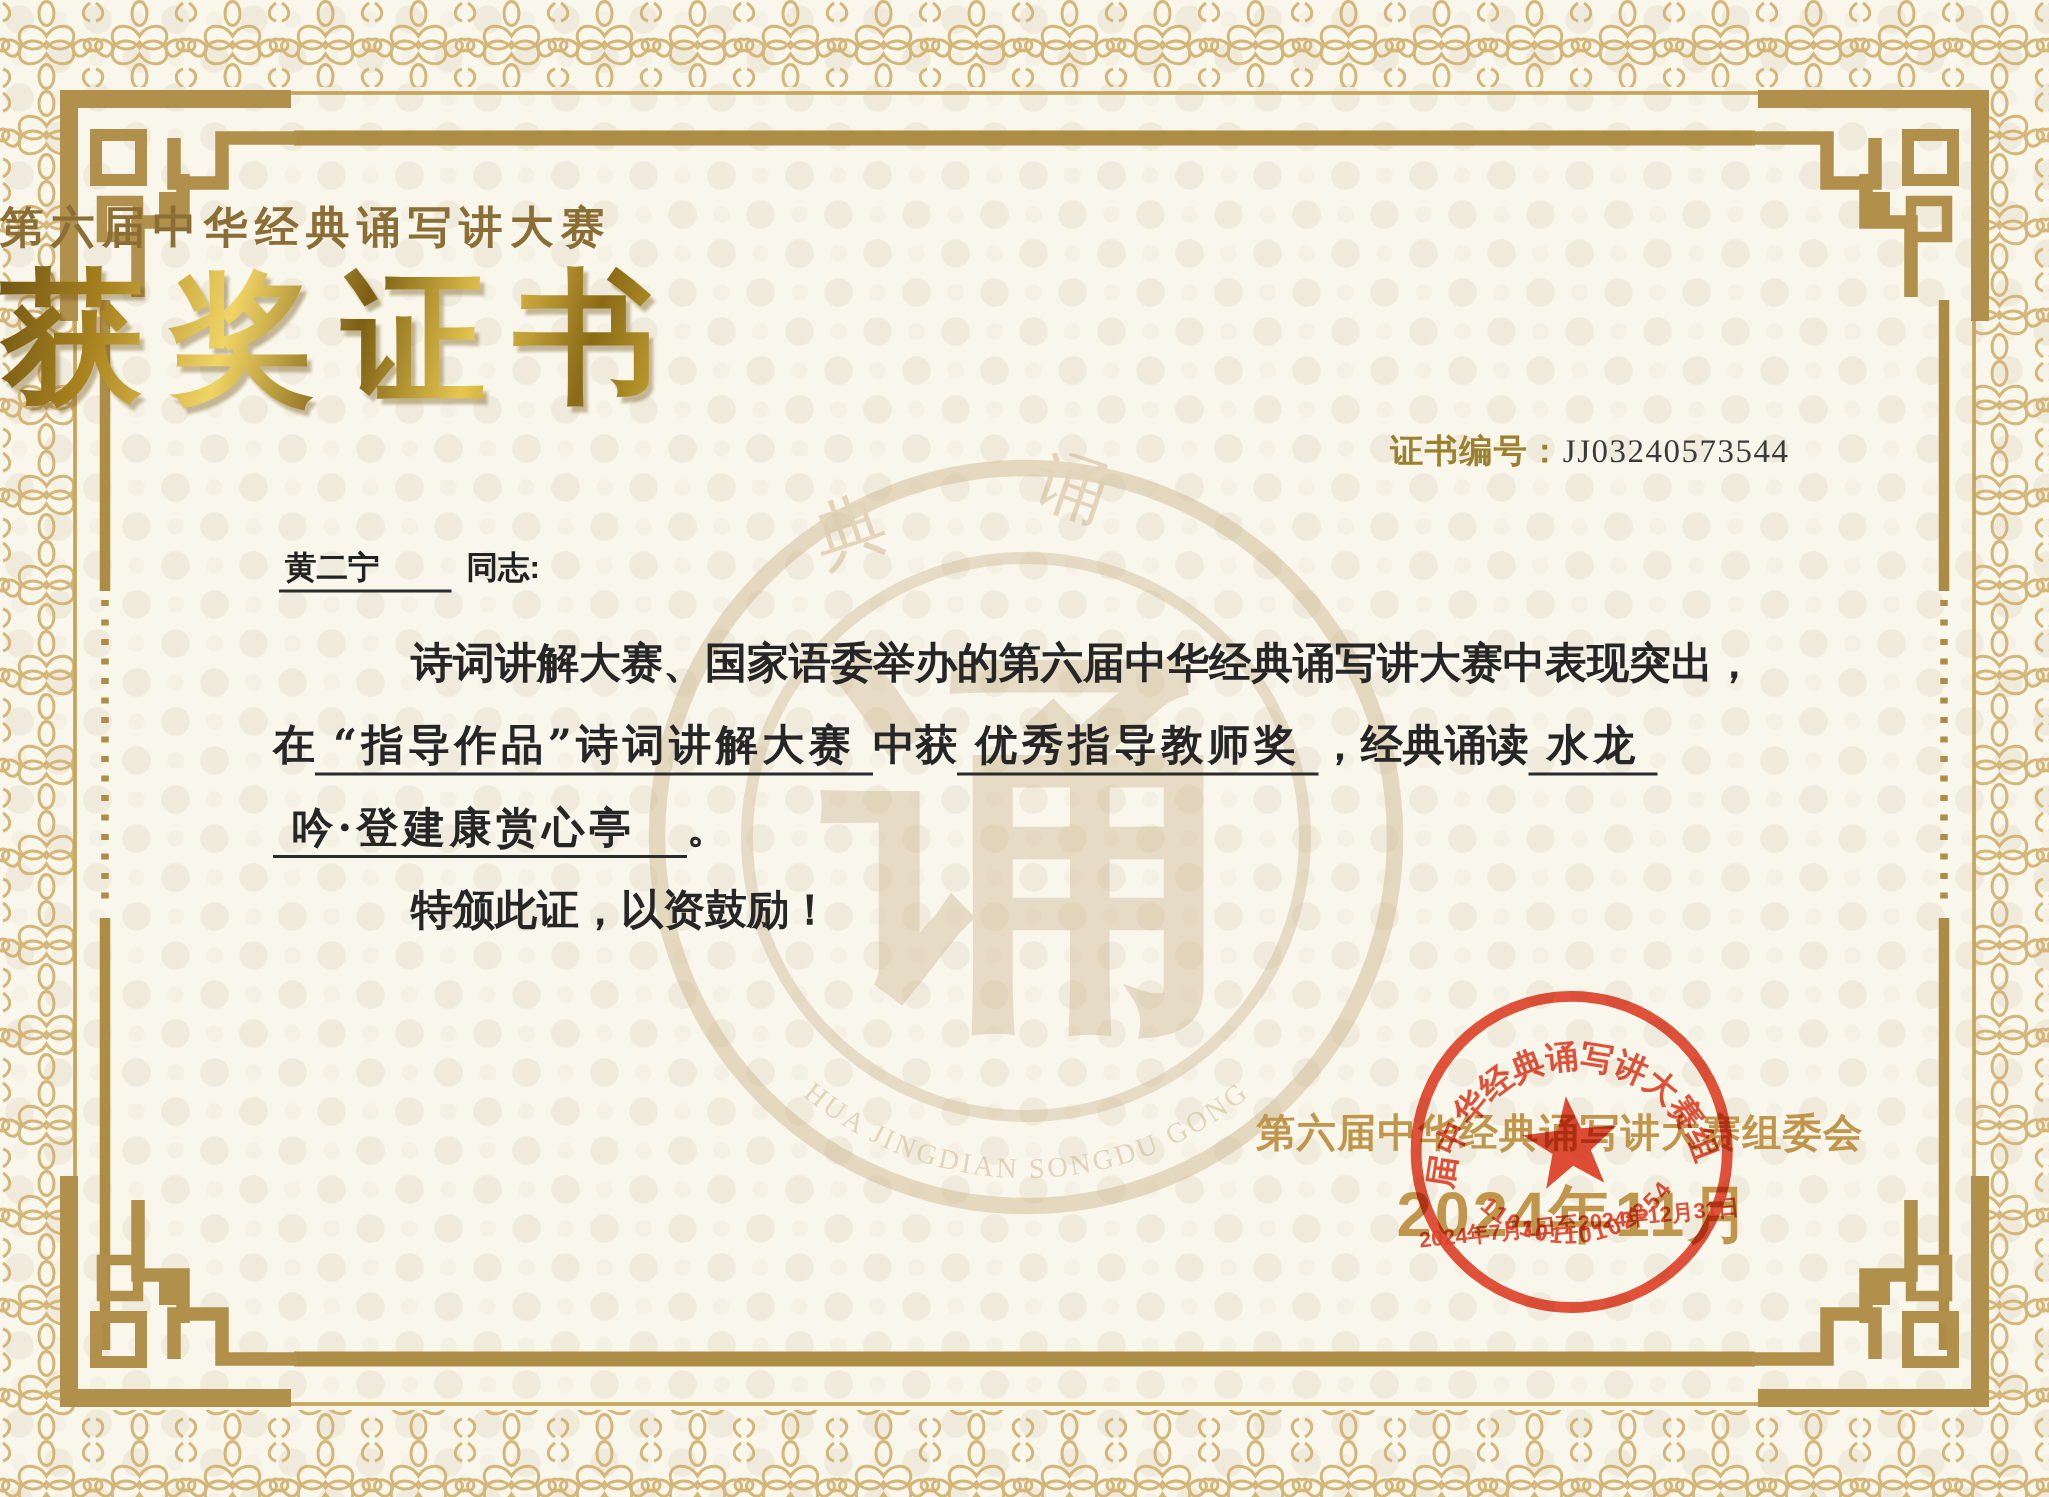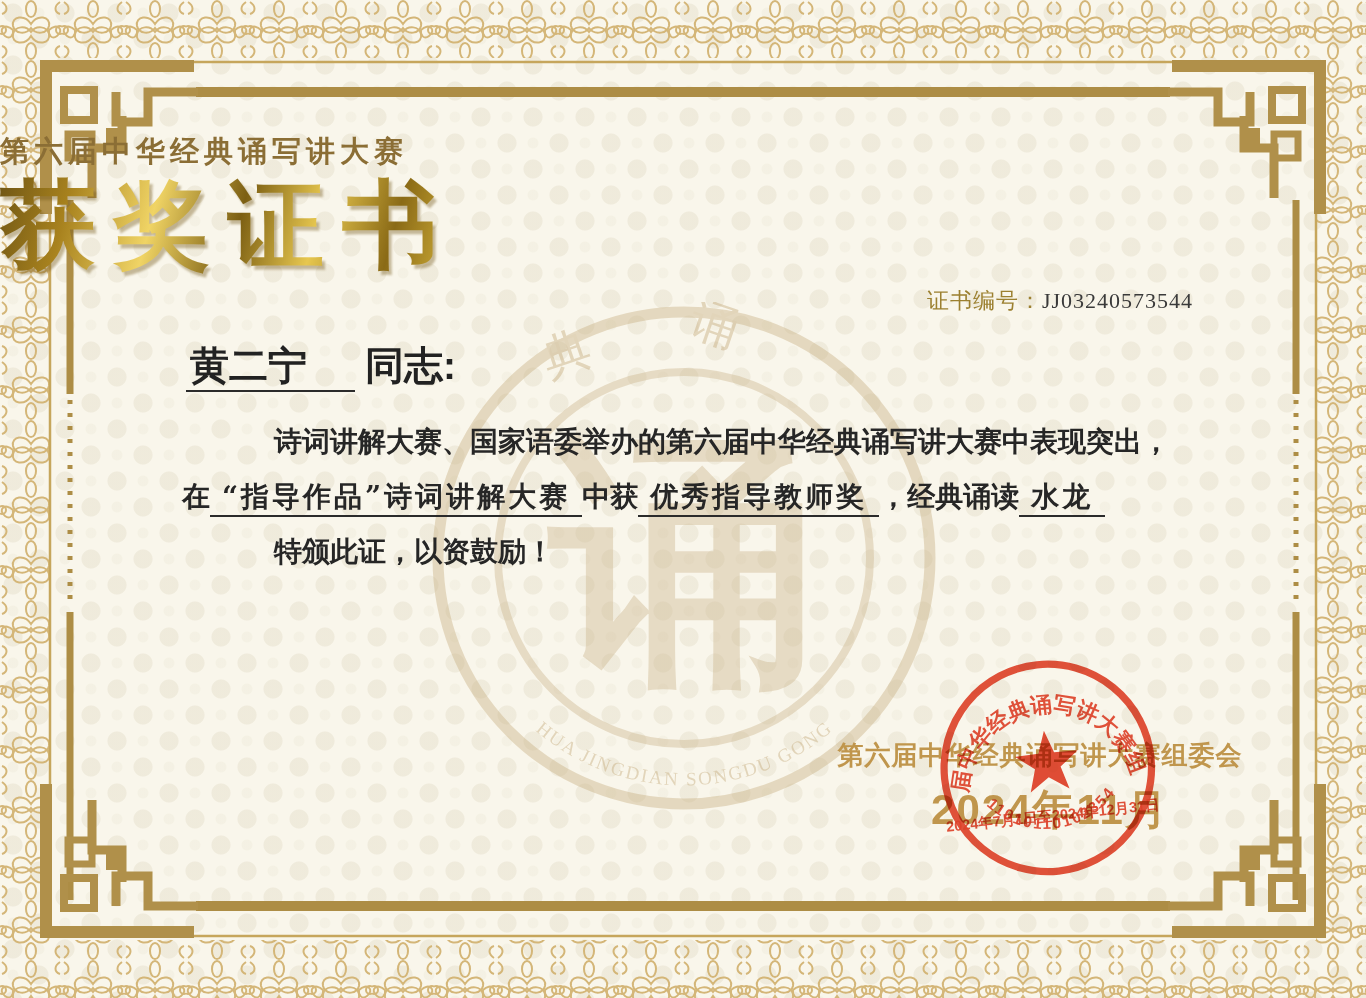--- a/index.html
+++ b/index.html
@@ -27,24 +27,24 @@
     display:inline-block;
     font-family:"Liberation Serif","DejaVu Serif",serif;
     font-size:96px;font-weight:800;letter-spacing:18px;
     background:linear-gradient(105deg,#6d5414 0%,#a8821e 16%,#f0d465 34%,#7c5f13 52%,#e7c74f 68%,#8a6a16 84%,#d9b73c 100%);
     -webkit-background-clip:text;background-clip:text;color:transparent;
     filter:drop-shadow(3px 4px 1px rgba(110,82,15,.38));
   }
   .cert-no{
     position:absolute;top:286px;right:173px;font-size:22px;letter-spacing:1px;
   }
-  .cert-no .lbl{color:#9c8030;font-weight:400;}
+  .cert-no .lbl{color:#9c8030;font-weight:700;}
   .cert-no .val{color:#3a3a3a;font-family:Liberation Serif, serif;margin-top:17px;}
   .name-line{
-    position:absolute;left:186px;top:339px;font-size:39px;color:#222;font-weight:700;
+    position:absolute;left:186px;top:364px;font-size:21px;color:#222;font-weight:700;
   }
   .name-line .nm{border-bottom:2px solid #2b2b2b;padding:0 48px 3px 4px;}
   .name-line .sal{margin-left:10px;}
   .body-block{
     position:absolute;left:182px;top:414px;width:1006px;
     font-size:28px;color:#262626;line-height:55px;font-weight:600;
   }
   .body-block .ln{white-space:nowrap;}
   .indent{padding-left:92px;}
   .blank{
@@ -154,20 +154,21 @@
     <span class="lbl">证书编号：</span><span class="val">JJ03240573544</span>
   </div>
 
   <div class="name-line">
     <span class="nm">黄二宁</span><span class="sal">同志:</span>
   </div>
 
   <div class="body-block">
     <div class="ln indent">诗词讲解大赛、国家语委举办的第六届中华经典诵写讲大赛中表现突出，</div>
     <div class="ln"><span>在</span><span class="blank">“指导作品”诗词讲解大赛</span><span>中获</span><span class="blank">优秀指导教师奖</span><span>，经典诵读</span><span class="blank">水龙</span></div>
+    <div class="ln"><span class="blank work2">吟·登建康赏心亭</span><span>。</span></div>
     <div class="ln indent">特颁此证，以资鼓励！</div>
   </div>
 
   <div class="committee-line">第六届中华经典诵写讲大赛组委会</div>
   <div class="date-line">2024年11月</div>
 
   <svg class="seal-svg" viewBox="0 0 216 216">
     <defs>
       <path id="sealTop" d="M 28,132 A 80,80 0 1 1 188,132" fill="none"></path>
       <path id="sealBot" d="M 36,122 A 82,82 0 0 0 180,122" fill="none"></path>

